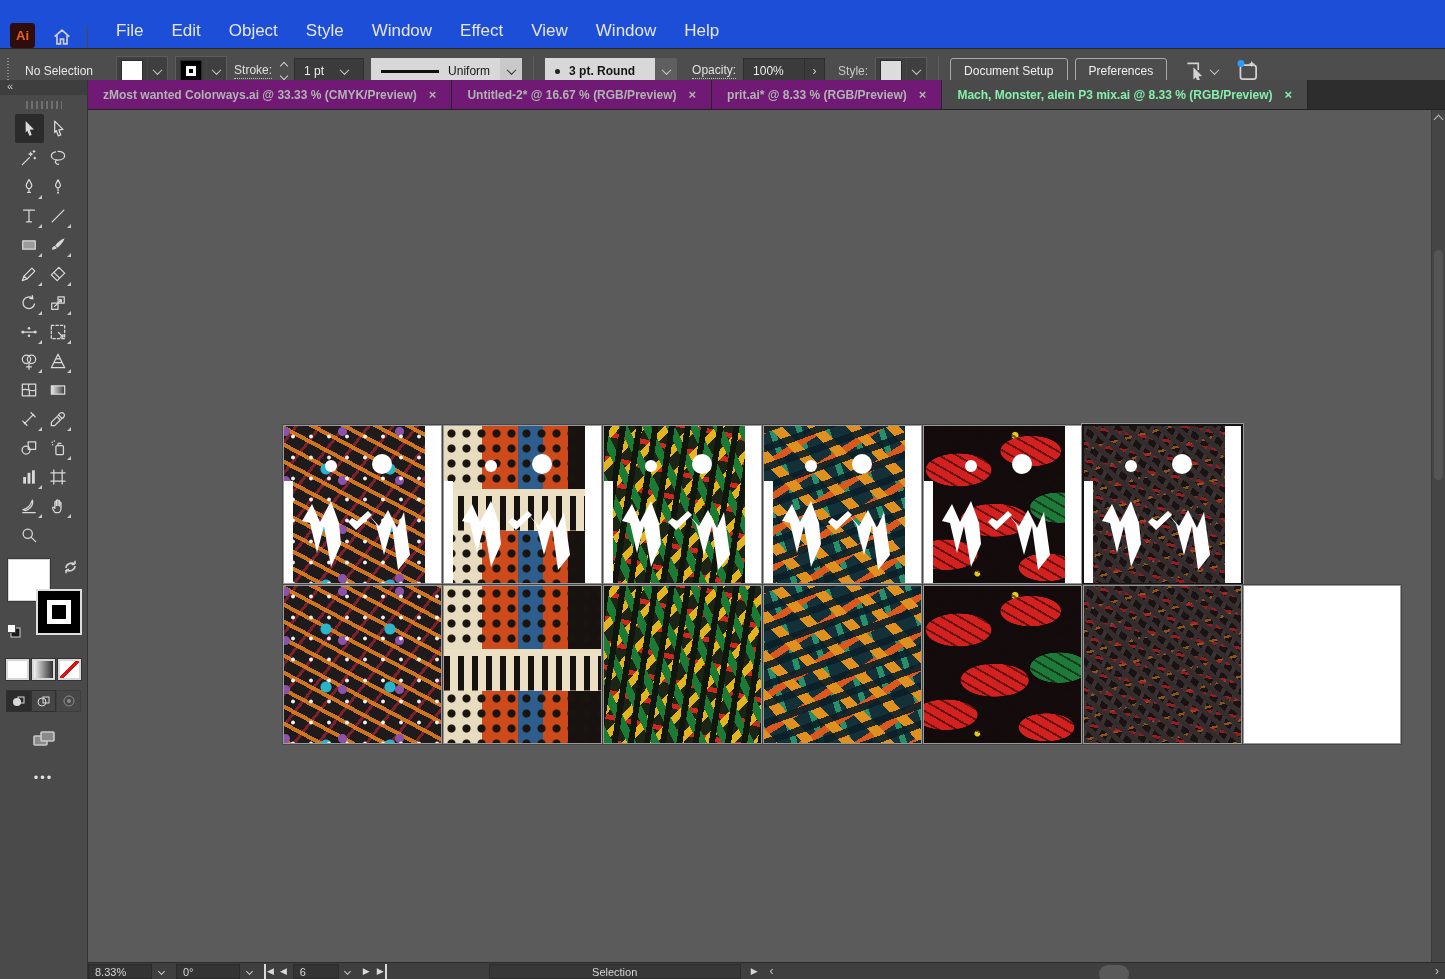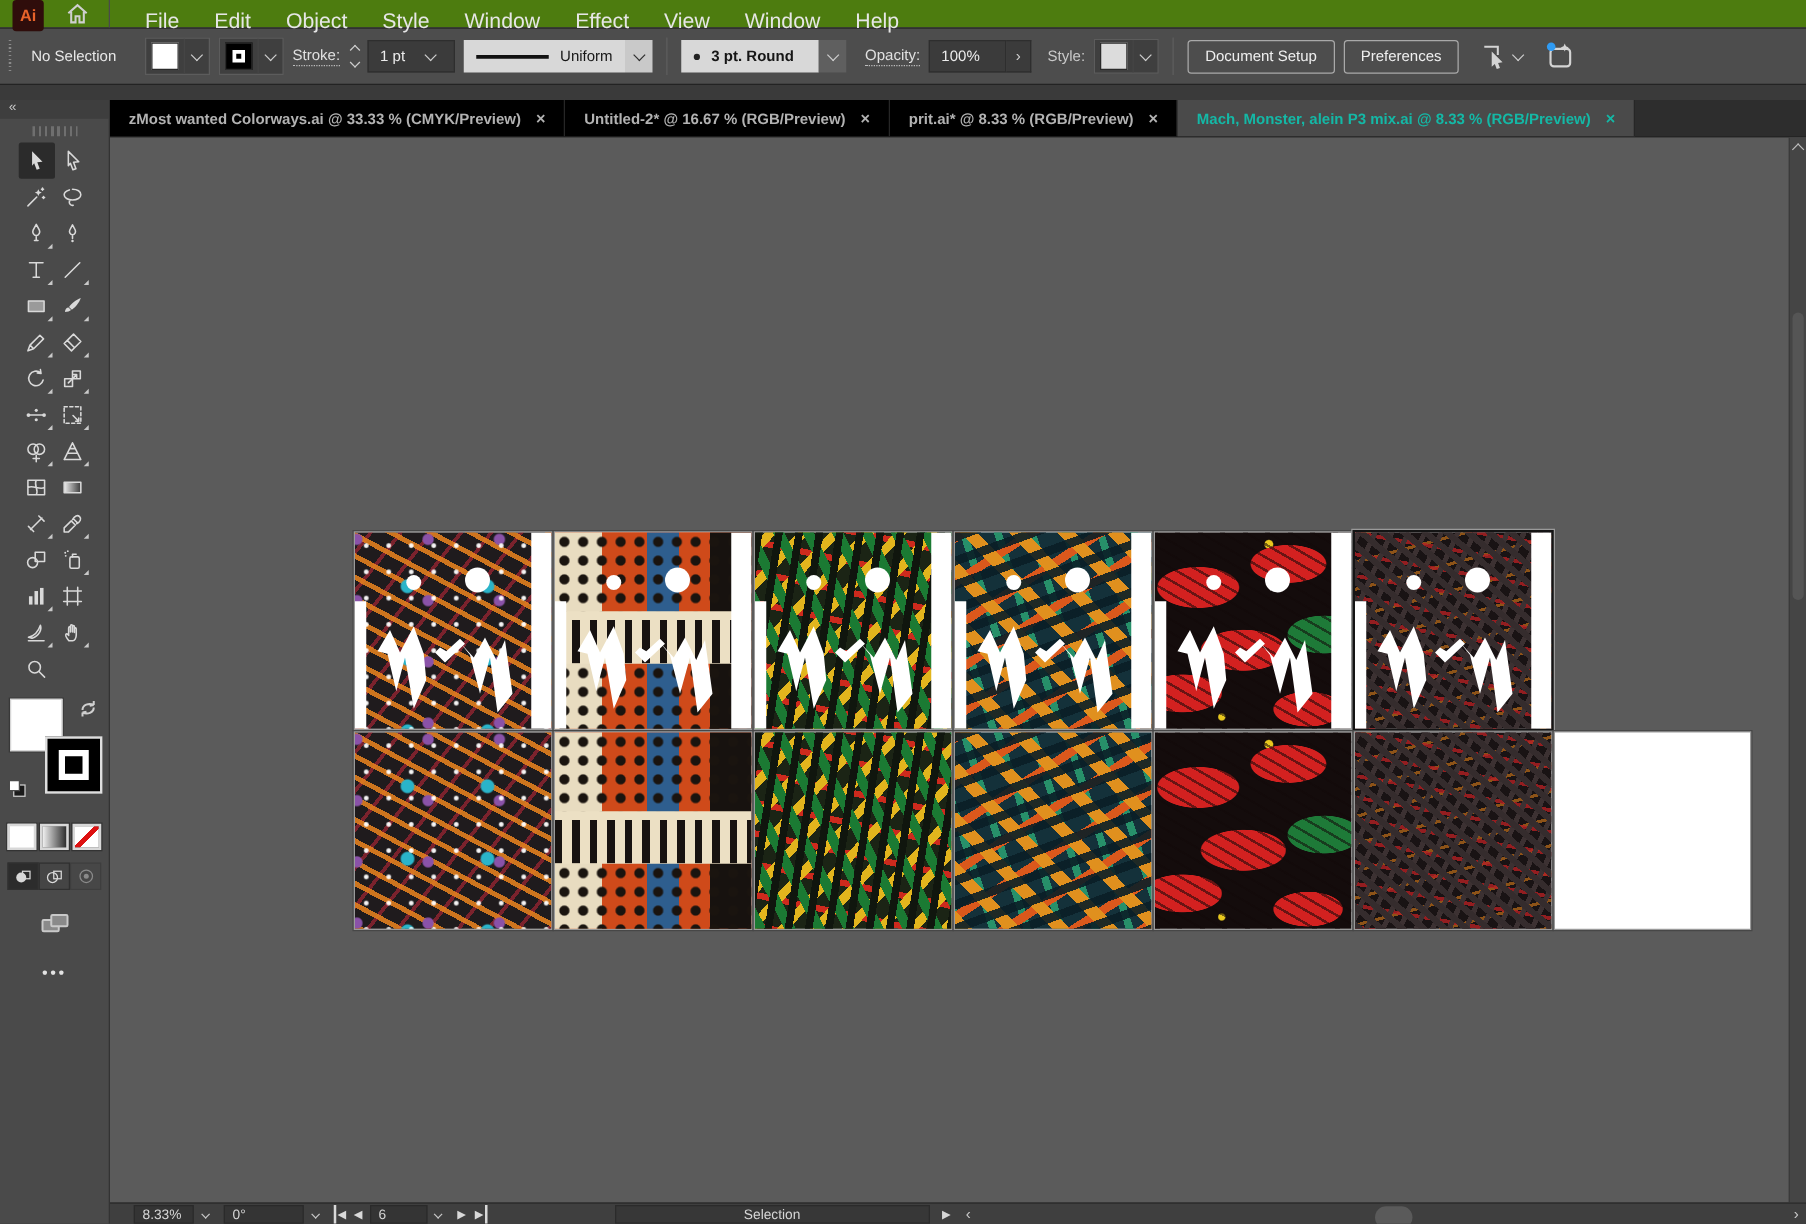--- a/index.html
+++ b/index.html
@@ -1,20 +1,20 @@
 <!DOCTYPE html>
 <html><head>
 <meta charset="utf-8">
 <style>
   * { margin:0; padding:0; box-sizing:border-box; }
   html,body { width:1445px; height:979px; overflow:hidden; }
   body { font-family:"Liberation Sans", sans-serif; background:#3a3a3a; position:relative; color:#dcdcdc; }
 
   
-  .menubar { height:22px; background:#4d7c0f; display:flex; align-items:flex-start; padding:0 10px; }
+  .menubar { height:48px; background:#1d4ed8; display:flex; align-items:flex-end; padding:0 10px; }
   .ai-logo { width:25px; height:25px; border-radius:3px; background:#2f0d0b; color:#e8632a; font-weight:bold;
              font-size:13px; display:flex; align-items:center; justify-content:center; margin-right:16px; }
   .home-ic { width:22px; height:22px; margin-right:14px; display:flex; align-items:center; justify-content:center; }
   .mb-sep { width:1px; height:22px; background:#4a4a4a; margin-right:14px; }
   .menu-item { padding:0 14px; font-size:17px; color:#e6e6e6; cursor:default; line-height:34px; }
 
   
   .controlbar { height:46px; background:#4d4d4d; border-top:1px solid #282828; border-bottom:1px solid #232323;
                 display:flex; align-items:center; padding:0 6px; font-size:12px; color:#e0e0e0; gap:7px; }
   .grip-v { width:6px; height:26px; background-image:repeating-linear-gradient(#8a8a8a 0 1px, transparent 1px 3px);
@@ -43,23 +43,23 @@
   .popbtn { width:20px; height:26px; background:#3b3b3b; border:1px solid #2e2e2e; border-left:none;
             display:flex; align-items:center; justify-content:center; color:#cfcfcf; font-size:12px; }
   .cb-sep { width:1px; height:30px; background:#5e5e5e; margin:0 4px; }
   .btn { height:27px; padding:0 13px; border:1px solid #a9a9a9; border-radius:3px; background:transparent;
          color:#efefef; font-size:12px; white-space:nowrap; display:flex; align-items:center; }
   .cb-ic { width:26px; height:26px; display:flex; align-items:center; justify-content:center; }
 
   
   .tabbar { position:absolute; left:88px; right:0; top:80px; height:30px; background:#2d2d2d;
             display:flex; align-items:stretch; border-bottom:1px solid #222; }
-  .tab { display:flex; align-items:center; gap:12px; padding:0 15px; background:#000000;
+  .tab { display:flex; align-items:center; gap:12px; padding:0 15px; background:#701a75;
          border-right:1px solid #262626; color:#b2b2b2; font-size:12px; font-weight:bold; white-space:nowrap; }
-  .tab.active { background:#4a4a4a; color:#14b8a6; }
+  .tab.active { background:#4a4a4a; color:#86efac; }
   .tab .close { font-size:13px; color:inherit; }
 
   
   .toolbar { position:absolute; left:0; top:80px; bottom:0; width:88px; background:#4a4a4a; border-right:1px solid #333; }
   .tb-head { height:15px; background:#3e3e3e; color:#c9c9c9; font-size:11px; line-height:13px; padding-left:7px; letter-spacing:1px; }
   .tb-grip { height:14px; margin:3px auto 2px; width:36px;
              background-image:repeating-linear-gradient(90deg,#6f6f6f 0 2px, transparent 2px 5px);
              background-size:100% 8px; background-repeat:no-repeat; background-position:0 3px; }
   .tools { display:grid; grid-template-columns:29px 29px; justify-content:center; }
   .tool { width:29px; height:29px; display:flex; align-items:center; justify-content:center; position:relative; border-radius:2px; }
@@ -633,21 +633,21 @@
       </div>
       <div class="artboard blank"></div>
     </div>
   <div class="vscroll">
     <div class="up"></div>
     <div class="thumb"></div>
   </div>
 </div>
 
 <div class="statusbar">
-  <div class="sb-field" style="width:48px; margin-left:19px">
+  <div class="sb-field" style="width:64px; margin-left:0">
     <span>8.33%</span>
   </div>
   <div class="sb-chv">
       <i></i>
     </div>
   <div class="sb-field" style="width:64px; margin-left:6px">
     <span>0°</span>
   </div>
   <div class="sb-chv">
       <i></i>

